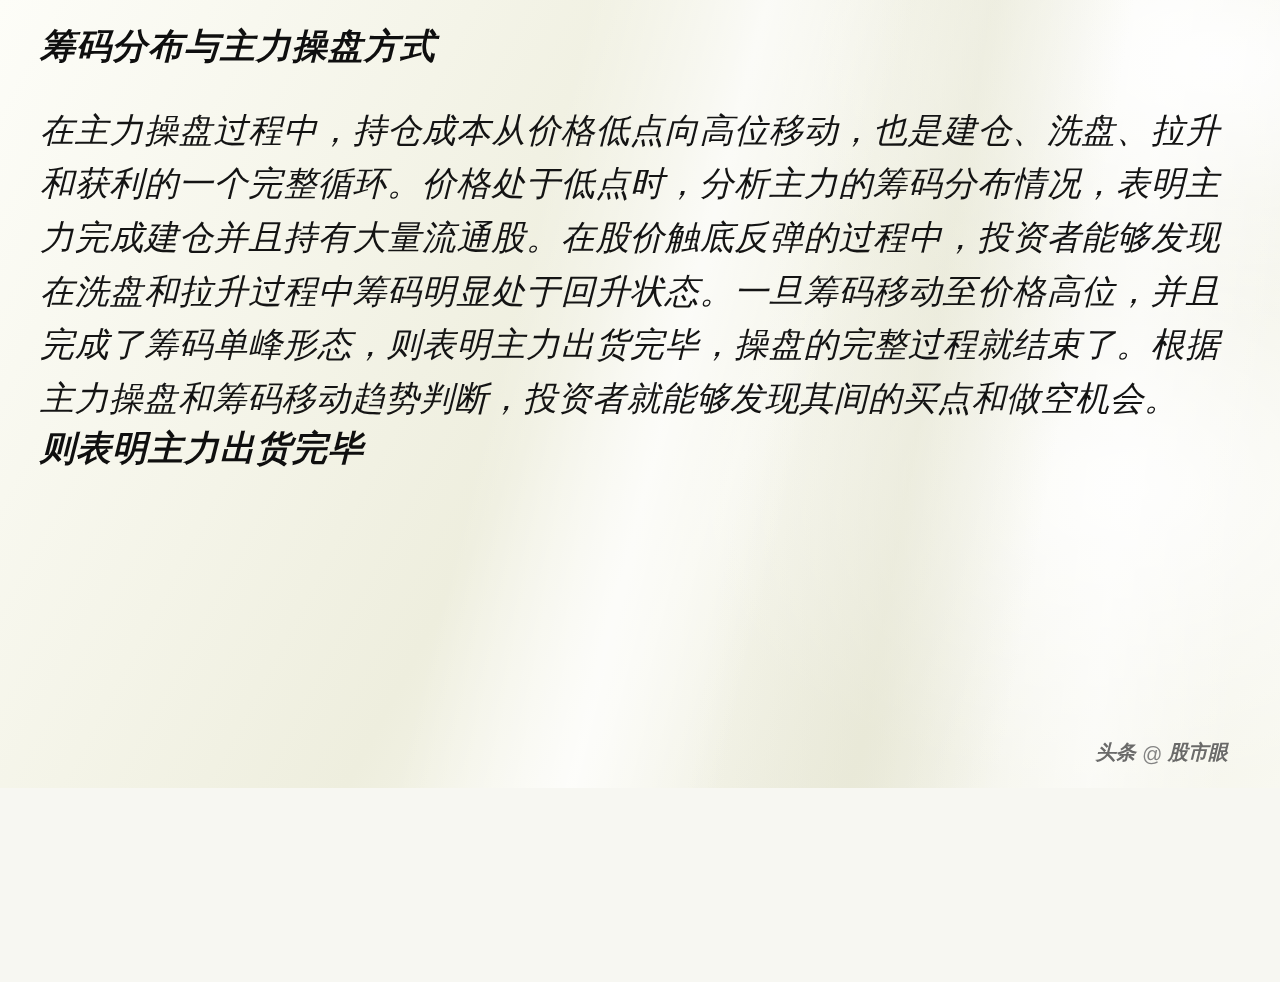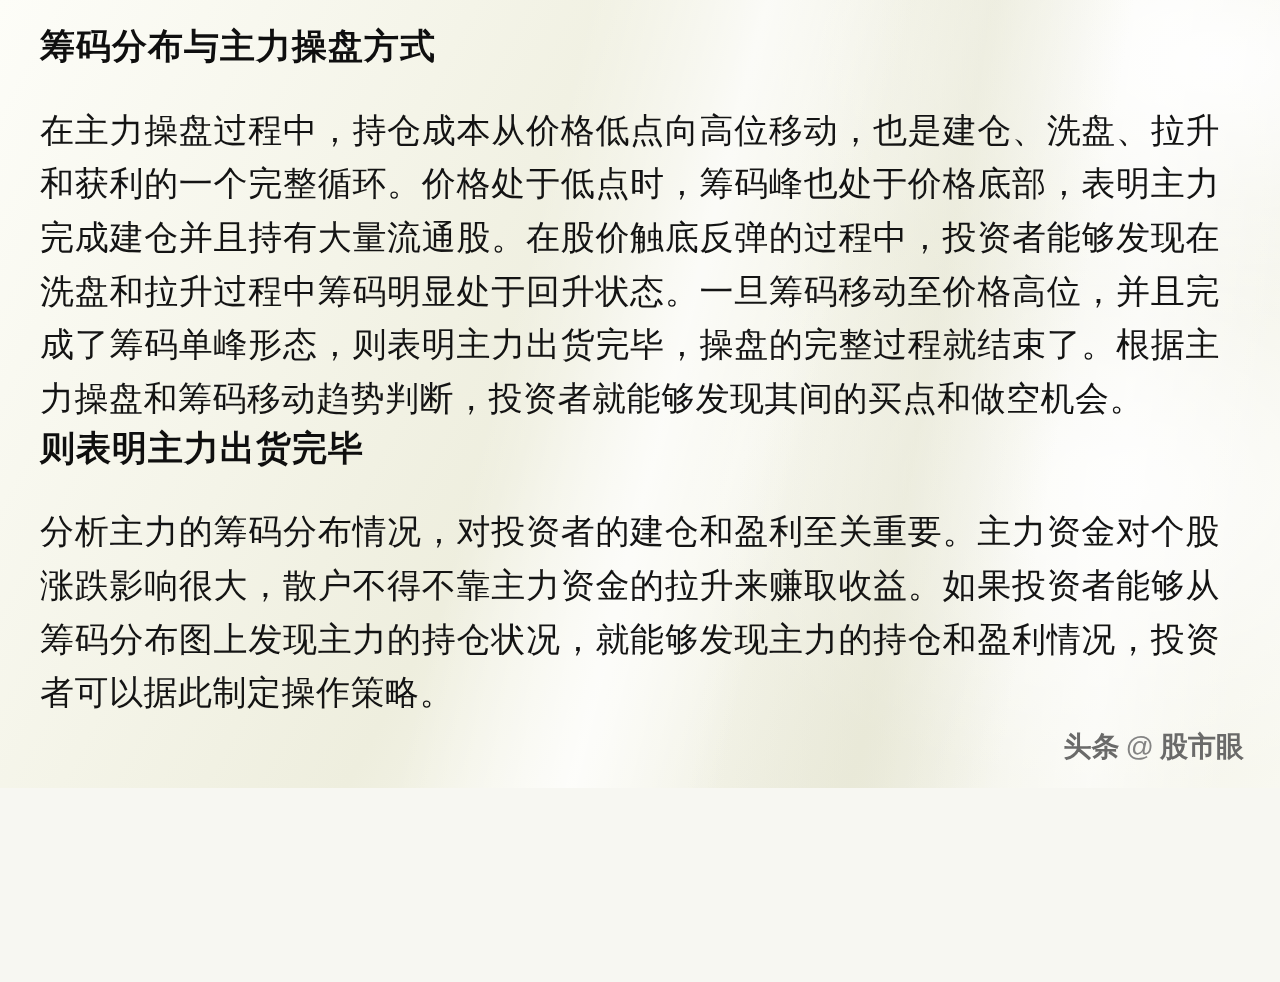--- a/index.html
+++ b/index.html
@@ -17,20 +17,21 @@
   .page {
     position: relative;
     width: 1280px;
     height: 788px;
     box-sizing: border-box;
     padding: 24px 60px 1px 40px;
     background:
       radial-gradient(ellipse 700px 380px at 95% 8%, rgba(255,255,255,0.95) 0%, rgba(250,250,240,0.0) 70%),
       radial-gradient(ellipse 620px 420px at 88% 62%, rgba(255,255,255,0.85) 0%, rgba(248,248,236,0.0) 72%),
       linear-gradient(118deg, #fdfdf8 0%, #f4f4e8 28%, #eeeede 45%, #f6f6ec 58%, #efefe2 74%, #f8f8f0 100%);
+    font-style: italic;
   }
   
   .page::before {
     content: "";
     position: absolute;
     inset: 0;
     pointer-events: none;
     background:
       linear-gradient(104deg, rgba(255,255,255,0) 40%, rgba(255,255,255,0.75) 52%, rgba(255,255,255,0) 62%),
       linear-gradient(100deg, rgba(236,236,220,0) 58%, rgba(228,228,208,0.55) 70%, rgba(236,236,220,0) 80%),
@@ -55,28 +56,28 @@
     line-height: 1.58;
     margin: 34px 0 0 0;
     letter-spacing: 0.5px;
     text-align: justify;
     text-justify: inter-ideograph;
     color: #141414;
   }
   .para-2 { margin-top: 56px; }
   .watermark {
     position: absolute;
-    right: 36px;
+    right: 52px;
     bottom: 22px;
     z-index: 3;
     display: flex;
-    align-items: center;
+    align-items: flex-end;
     gap: 6px;
     font-family: "Liberation Sans", "DejaVu Sans", sans-serif;
-    font-size: 28px;
+    font-size: 20px;
     color: #6f6f6f;
     opacity: 0.92;
     white-space: nowrap;
   }
   .watermark .wm-brand {
     font-weight: bold;
     color: #5e5e5e;
   }
   .watermark .wm-at {
     color: #7a7a7a;
@@ -87,25 +88,24 @@
   }
 </style>
 </head>
 <body>
 
 <div class="page">
   <div class="content">
 
     <h2 class="heading heading-1">筹码分布与主力操盘方式</h2>
 
-    <p class="para para-1">在主力操盘过程中，持仓成本从价格低点向高位移动，也是建仓、洗盘、拉升和获利的一个完整循环。价格处于低点时，筹码峰也处于价格底部，表明主力完成建仓并且持有大量流通股。在股价触底反弹的过程中，投资者能够发现在洗盘和拉升过程中筹码明显处于回升状态。一旦筹码移动至价格高位，并且完成了筹码单峰形态，则表明主力出货完毕，操盘的完整过程就结束了。根据主力操盘和筹码移动趋势判断，投资者就能够发现其间的买点和做空机会。</p>
+    <p class="para para-1">在主力操盘过程中，持仓成本从价格低点向高位移动，也是建仓、洗盘、拉升和获利的一个完整循环。价格处于低点时，分析主力的筹码分布情况，表明主力完成建仓并且持有大量流通股。在股价触底反弹的过程中，投资者能够发现在洗盘和拉升过程中筹码明显处于回升状态。一旦筹码移动至价格高位，并且完成了筹码单峰形态，则表明主力出货完毕，操盘的完整过程就结束了。根据主力操盘和筹码移动趋势判断，投资者就能够发现其间的买点和做空机会。</p>
 
     <h2 class="heading heading-2">则表明主力出货完毕</h2>
 
-    <p class="para para-2">分析主力的筹码分布情况，对投资者的建仓和盈利至关重要。主力资金对个股涨跌影响很大，散户不得不靠主力资金的拉升来赚取收益。如果投资者能够从筹码分布图上发现主力的持仓状况，就能够发现主力的持仓和盈利情况，投资者可以据此制定操作策略。</p>
 
   </div>
 
   <div class="watermark">
     <span class="wm-brand">头条</span>
     <span class="wm-at">@</span>
     <span class="wm-user">股市眼</span>
   </div>
 </div>
 

